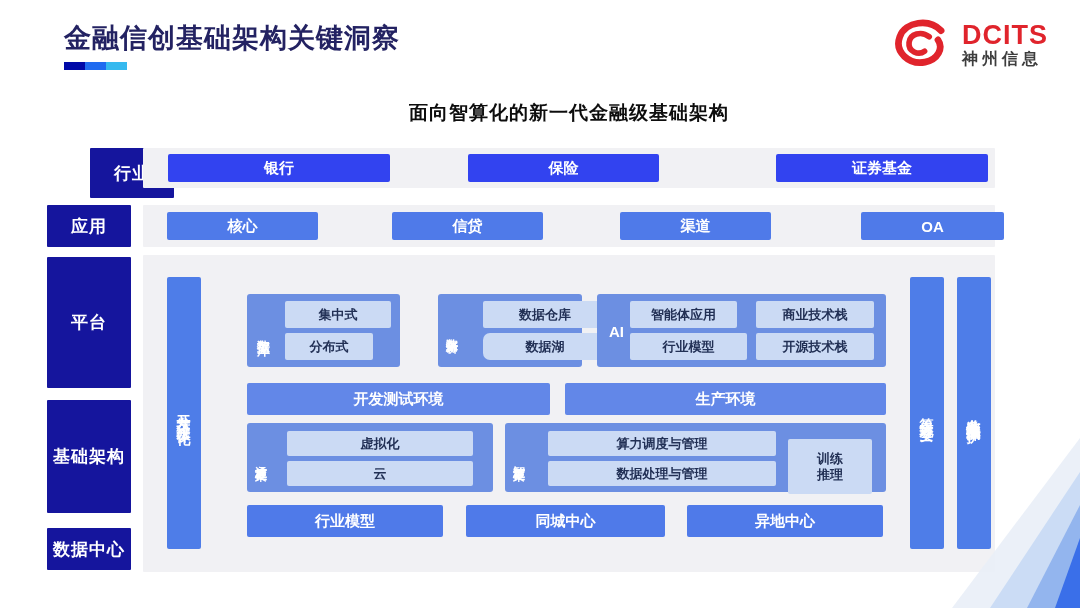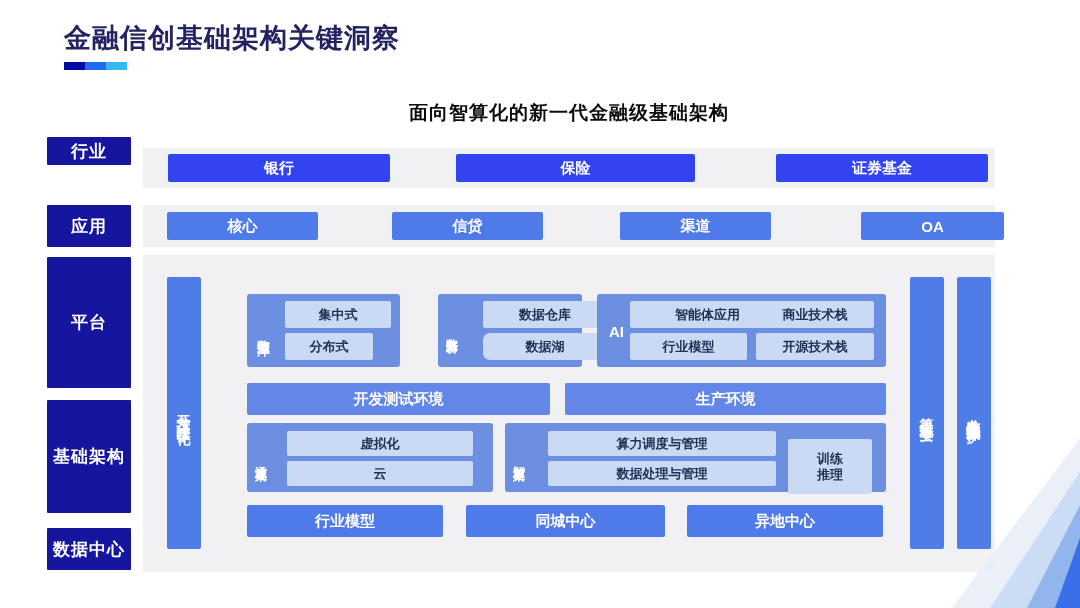--- a/index.html
+++ b/index.html
@@ -72,35 +72,47 @@
 
 <div class="slide">
 
   <div class="title">金融信创基础架构关键洞察</div>
   <div class="underline">
     <span class="u1"></span>
     <span class="u2"></span>
     <span class="u3"></span>
   </div>
 
+  <div class="logo">
+    <span>
+      <svg width="62" height="54" viewBox="0 0 120 100">
+        <path d="M95 26 C 72 2, 26 8, 15 38 C 4 68, 34 93, 64 87 C 89 82, 100 60, 89 44" stroke="#E0242C" stroke-width="13" fill="none" stroke-linecap="round"></path>
+        <path d="M72 38 C 57 26, 35 32, 33 49 C 31 66, 51 75, 63 66" stroke="#E0242C" stroke-width="11" fill="none" stroke-linecap="round"></path>
+      </svg>
+    </span>
+    <span class="logo-text">
+      <span class="logo-brand">DCITS</span>
+      <span class="logo-company">神州信息</span>
+    </span>
+  </div>
 
   <div class="subtitle">面向智算化的新一代金融级基础架构</div>
 
-  <div class="side-label" style="top:137px;height:28px;">行业</div>
+  <div class="side-label" style="top:148px;height:50px;margin-left:43px;">行业</div>
   <div class="side-label" style="top:205px;height:42px;">应用</div>
   <div class="side-label" style="top:257px;height:131px;">平台</div>
   <div class="side-label" style="top:400px;height:113px;">基础架构</div>
   <div class="side-label" style="top:528px;height:42px;">数据中心</div>
 
   <div class="strip" style="top:148px;height:40px;"></div>
   <div class="strip" style="top:205px;height:42px;"></div>
   <div class="strip" style="top:255px;height:317px;"></div>
 
   <div class="btn bright" style="left:168px;top:154px;width:222px;height:28px;">银行</div>
-  <div class="btn bright" style="left:456px;top:154px;width:239px;height:28px;">保险</div>
+  <div class="btn bright" style="left:468px;top:154px;width:191px;height:28px;">保险</div>
   <div class="btn bright" style="left:776px;top:154px;width:212px;height:28px;">证券基金</div>
 
   <div class="btn med" style="left:167px;top:212px;width:151px;height:28px;">核心</div>
   <div class="btn med" style="left:392px;top:212px;width:151px;height:28px;">信贷</div>
   <div class="btn med" style="left:620px;top:212px;width:151px;height:28px;">渠道</div>
   <div class="btn med" style="left:845px;top:212px;width:143px;height:28px;margin-left:16px;">OA</div>
 
   <div class="vbar" style="left:167px;">
     <span class="vt">开发运维一体化</span>
   </div>
@@ -112,21 +124,21 @@
   </div>
 
   <div class="cont" style="left:410px;top:294px;width:144px;height:73px;margin-left:28px;">
     <span class="vlabel">数据分析</span>
     <div class="lite" style="left:45px;top:7px;width:124px;height:27px;">数据仓库</div>
     <div class="lite" style="left:45px;top:39px;width:124px;height:27px;border-radius:7px;">数据湖</div>
   </div>
 
   <div class="cont" style="left:597px;top:294px;width:289px;height:73px;">
     <span class="ai-label">AI</span>
-    <div class="lite" style="left:33px;top:7px;width:107px;height:27px;padding-left:24px;">智能体应用</div>
+    <div class="lite" style="left:33px;top:7px;width:107px;height:27px;">智能体应用</div>
     <div class="lite" style="left:159px;top:7px;width:118px;height:27px;">商业技术栈</div>
     <div class="lite" style="left:33px;top:39px;width:117px;height:27px;">行业模型</div>
     <div class="lite" style="left:159px;top:39px;width:118px;height:27px;">开源技术栈</div>
   </div>
 
   <div class="btn env" style="left:247px;top:383px;width:303px;height:32px;">开发测试环境</div>
   <div class="btn env" style="left:565px;top:383px;width:321px;height:32px;">生产环境</div>
 
   <div class="cont" style="left:247px;top:423px;width:246px;height:69px;">
     <span class="vlabel">通算框架</span>

